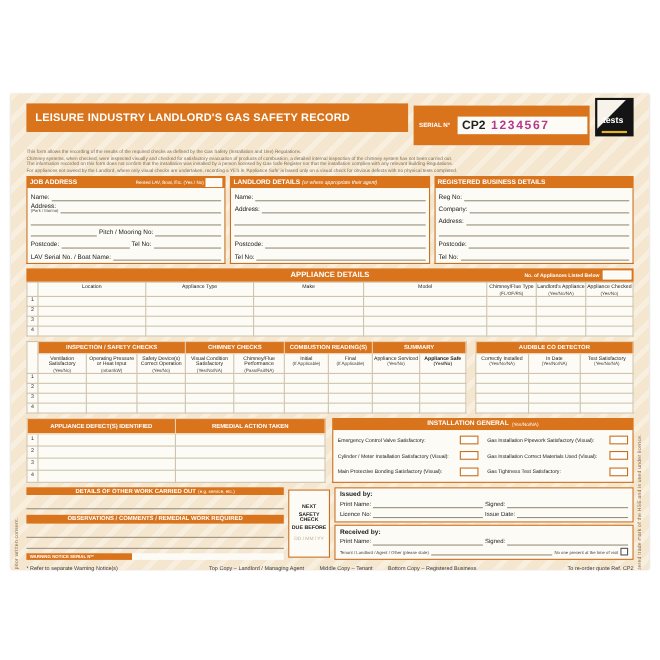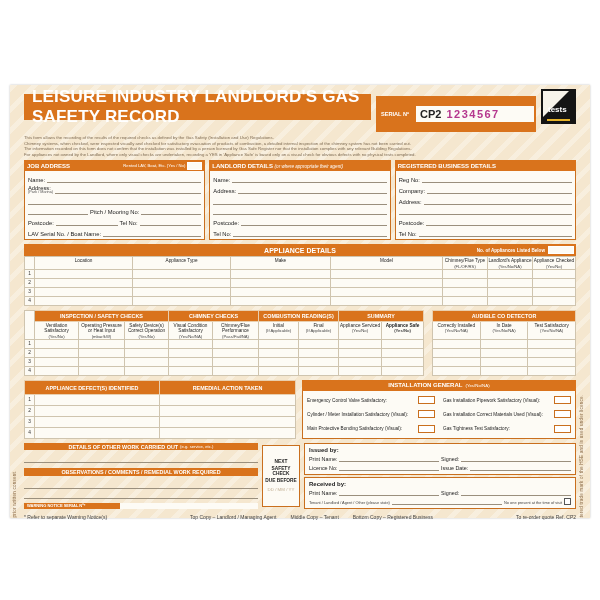--- a/index.html
+++ b/index.html
@@ -8,21 +8,21 @@
   background-image:repeating-linear-gradient(135deg,rgba(255,255,255,.32) 0 5px,rgba(255,255,255,0) 5px 15px);
   box-shadow:0 0 2px rgba(0,0,0,.25)}
 .rail{position:absolute;top:0;bottom:0;width:13px;overflow:hidden}
 .rail.left{left:0}.rail.right{right:0}
 .vtext{position:absolute;left:2px;top:50%;transform:translateY(-50%) ;writing-mode:vertical-rl;rotate:180deg;
   font-size:4.6px;color:#8a6a45;white-space:nowrap;letter-spacing:.2px}
 .content{position:absolute;left:14px;right:14px;top:0;bottom:0}
 .obar{background:#d9731c;color:#fff;font-weight:bold}
 
 .hd{display:flex;align-items:flex-start;gap:5px;margin-top:9px}
-.title-bar{flex:1;height:26px;display:flex;align-items:center;padding-left:8px;font-size:17px;letter-spacing:.2px}
+.title-bar{flex:1;height:26px;display:flex;align-items:center;padding-left:8px;font-size:10px;letter-spacing:.2px}
 .serial{display:flex;align-items:center;height:36px;margin-top:2px;background:#d9731c;padding:2px;width:160px}
 .serial-label{font-size:5.6px;color:#fff;font-weight:bold;padding:0 3px;width:38px;line-height:1.1}
 .serial-box{flex:1;height:16px;background:#fdfbf5;display:flex;align-items:center;gap:5px;padding:0 4px}
 .serial-prefix{font-size:11px;font-weight:bold;color:#222}
 .serial-num{font-size:11px;font-weight:bold;color:#b5388e;letter-spacing:1.5px}
 .logo{width:35px;height:35px;background:#141414;position:relative;margin-top:-5px;flex:0 0 auto}
 .logo-tri{position:absolute;left:2px;top:2px;width:0;height:0;border-top:26px solid #f7f3ea;border-right:26px solid transparent}
 .logo-word{position:absolute;left:7px;top:16px;color:#fff;font-weight:bold;font-size:8px}
 .logo-bar{position:absolute;left:6px;bottom:3px;width:23px;height:2px;background:#e6b32a}
 

